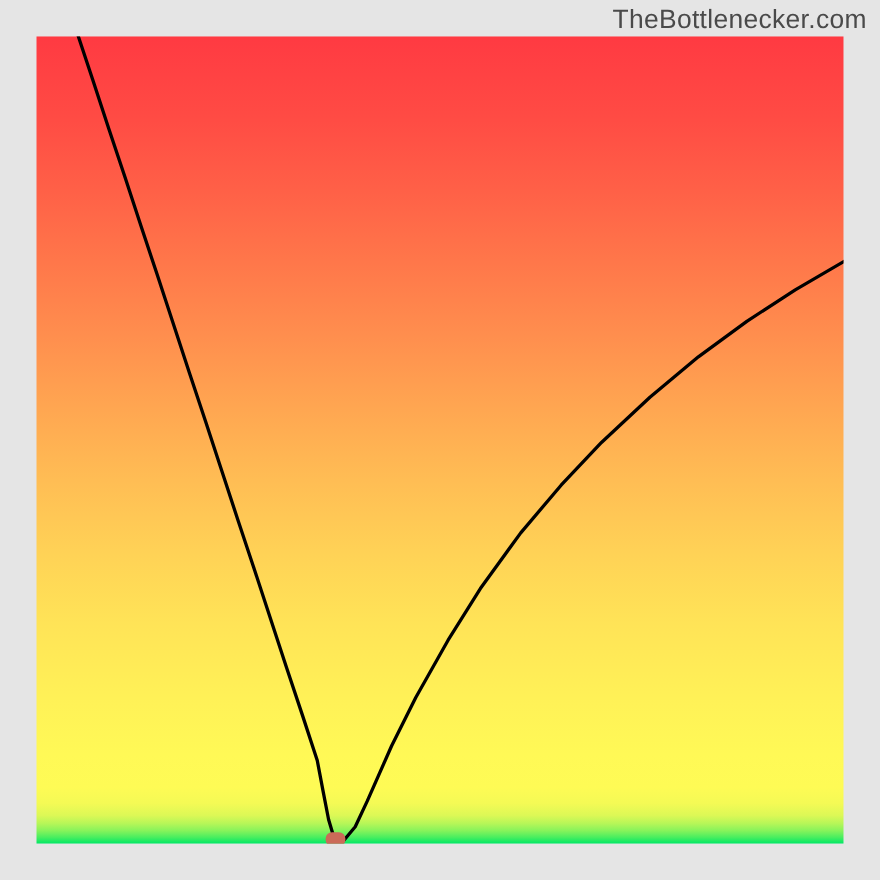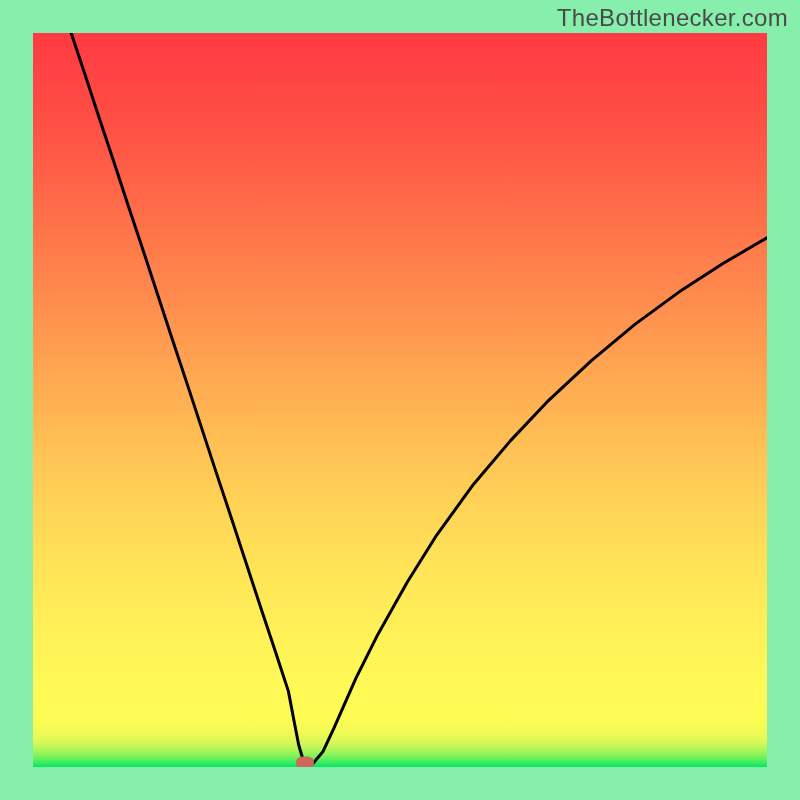--- a/index.html
+++ b/index.html
@@ -8,21 +8,21 @@
     width: 800px;
     height: 800px;
     background: #000;
     overflow: hidden;
     font-family: Arial, Helvetica, sans-serif;
   }
   .frame {
     position: relative;
     width: 800px;
     height: 800px;
-    background: #86efac;
+    background: #e5e5e5;
   }
   .watermark {
     position: absolute;
     top: 4px;
     right: 12px;
     color: #4a4a4a;
     font-size: 24px;
     font-weight: 500;
     letter-spacing: 0.3px;
     z-index: 4;

